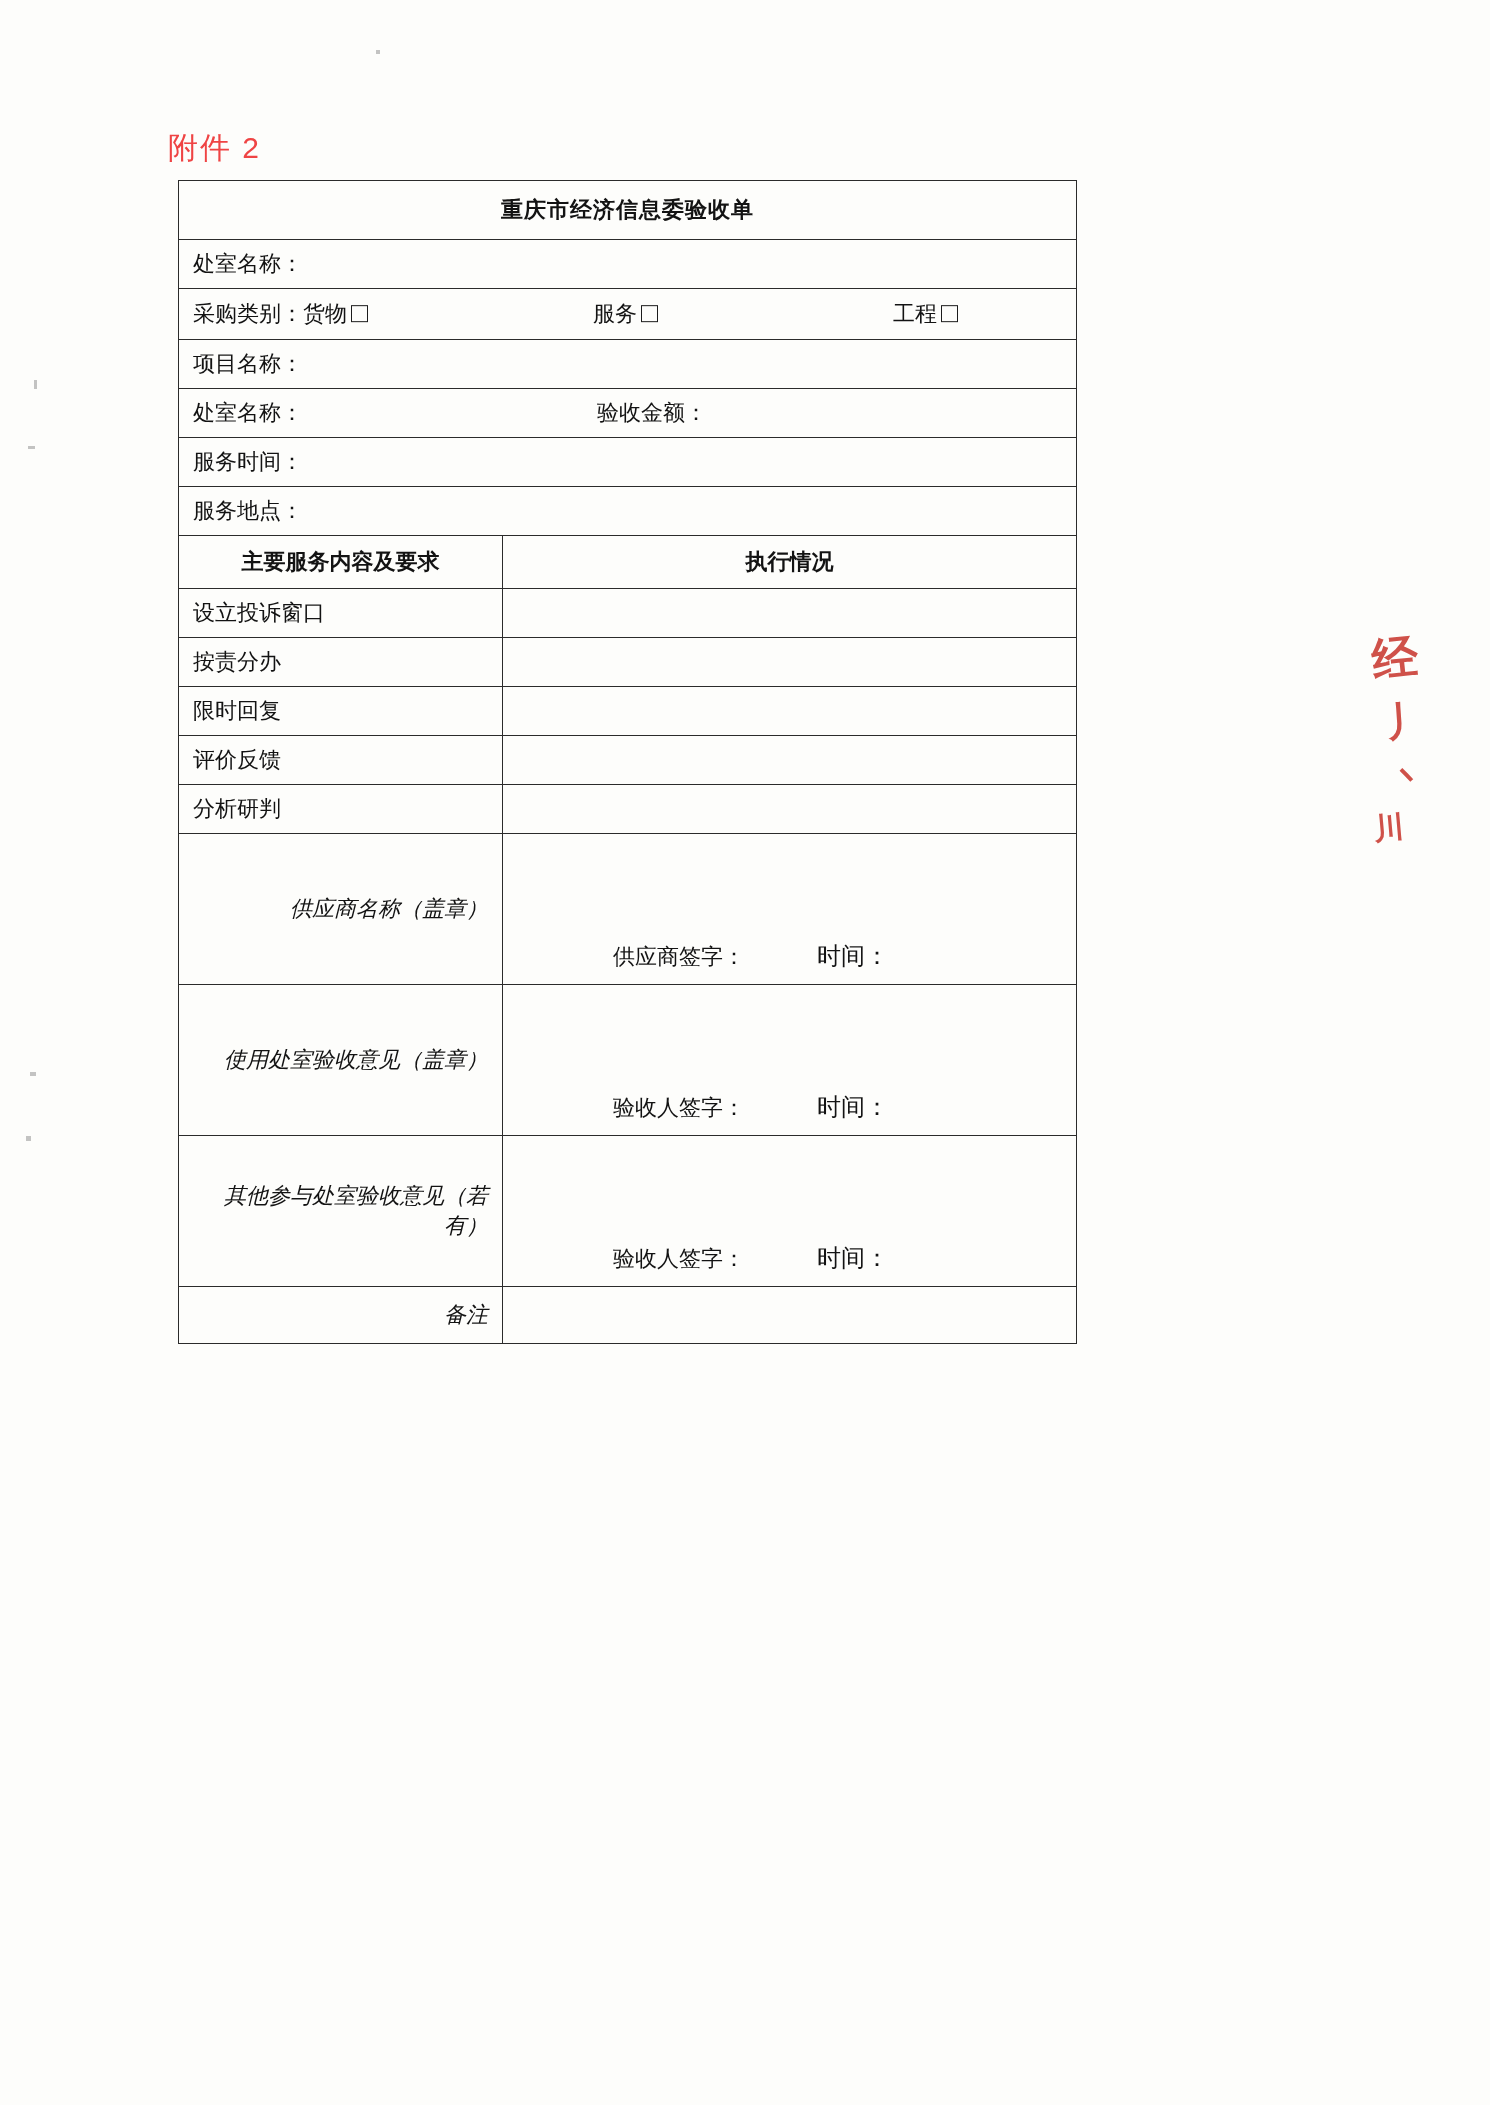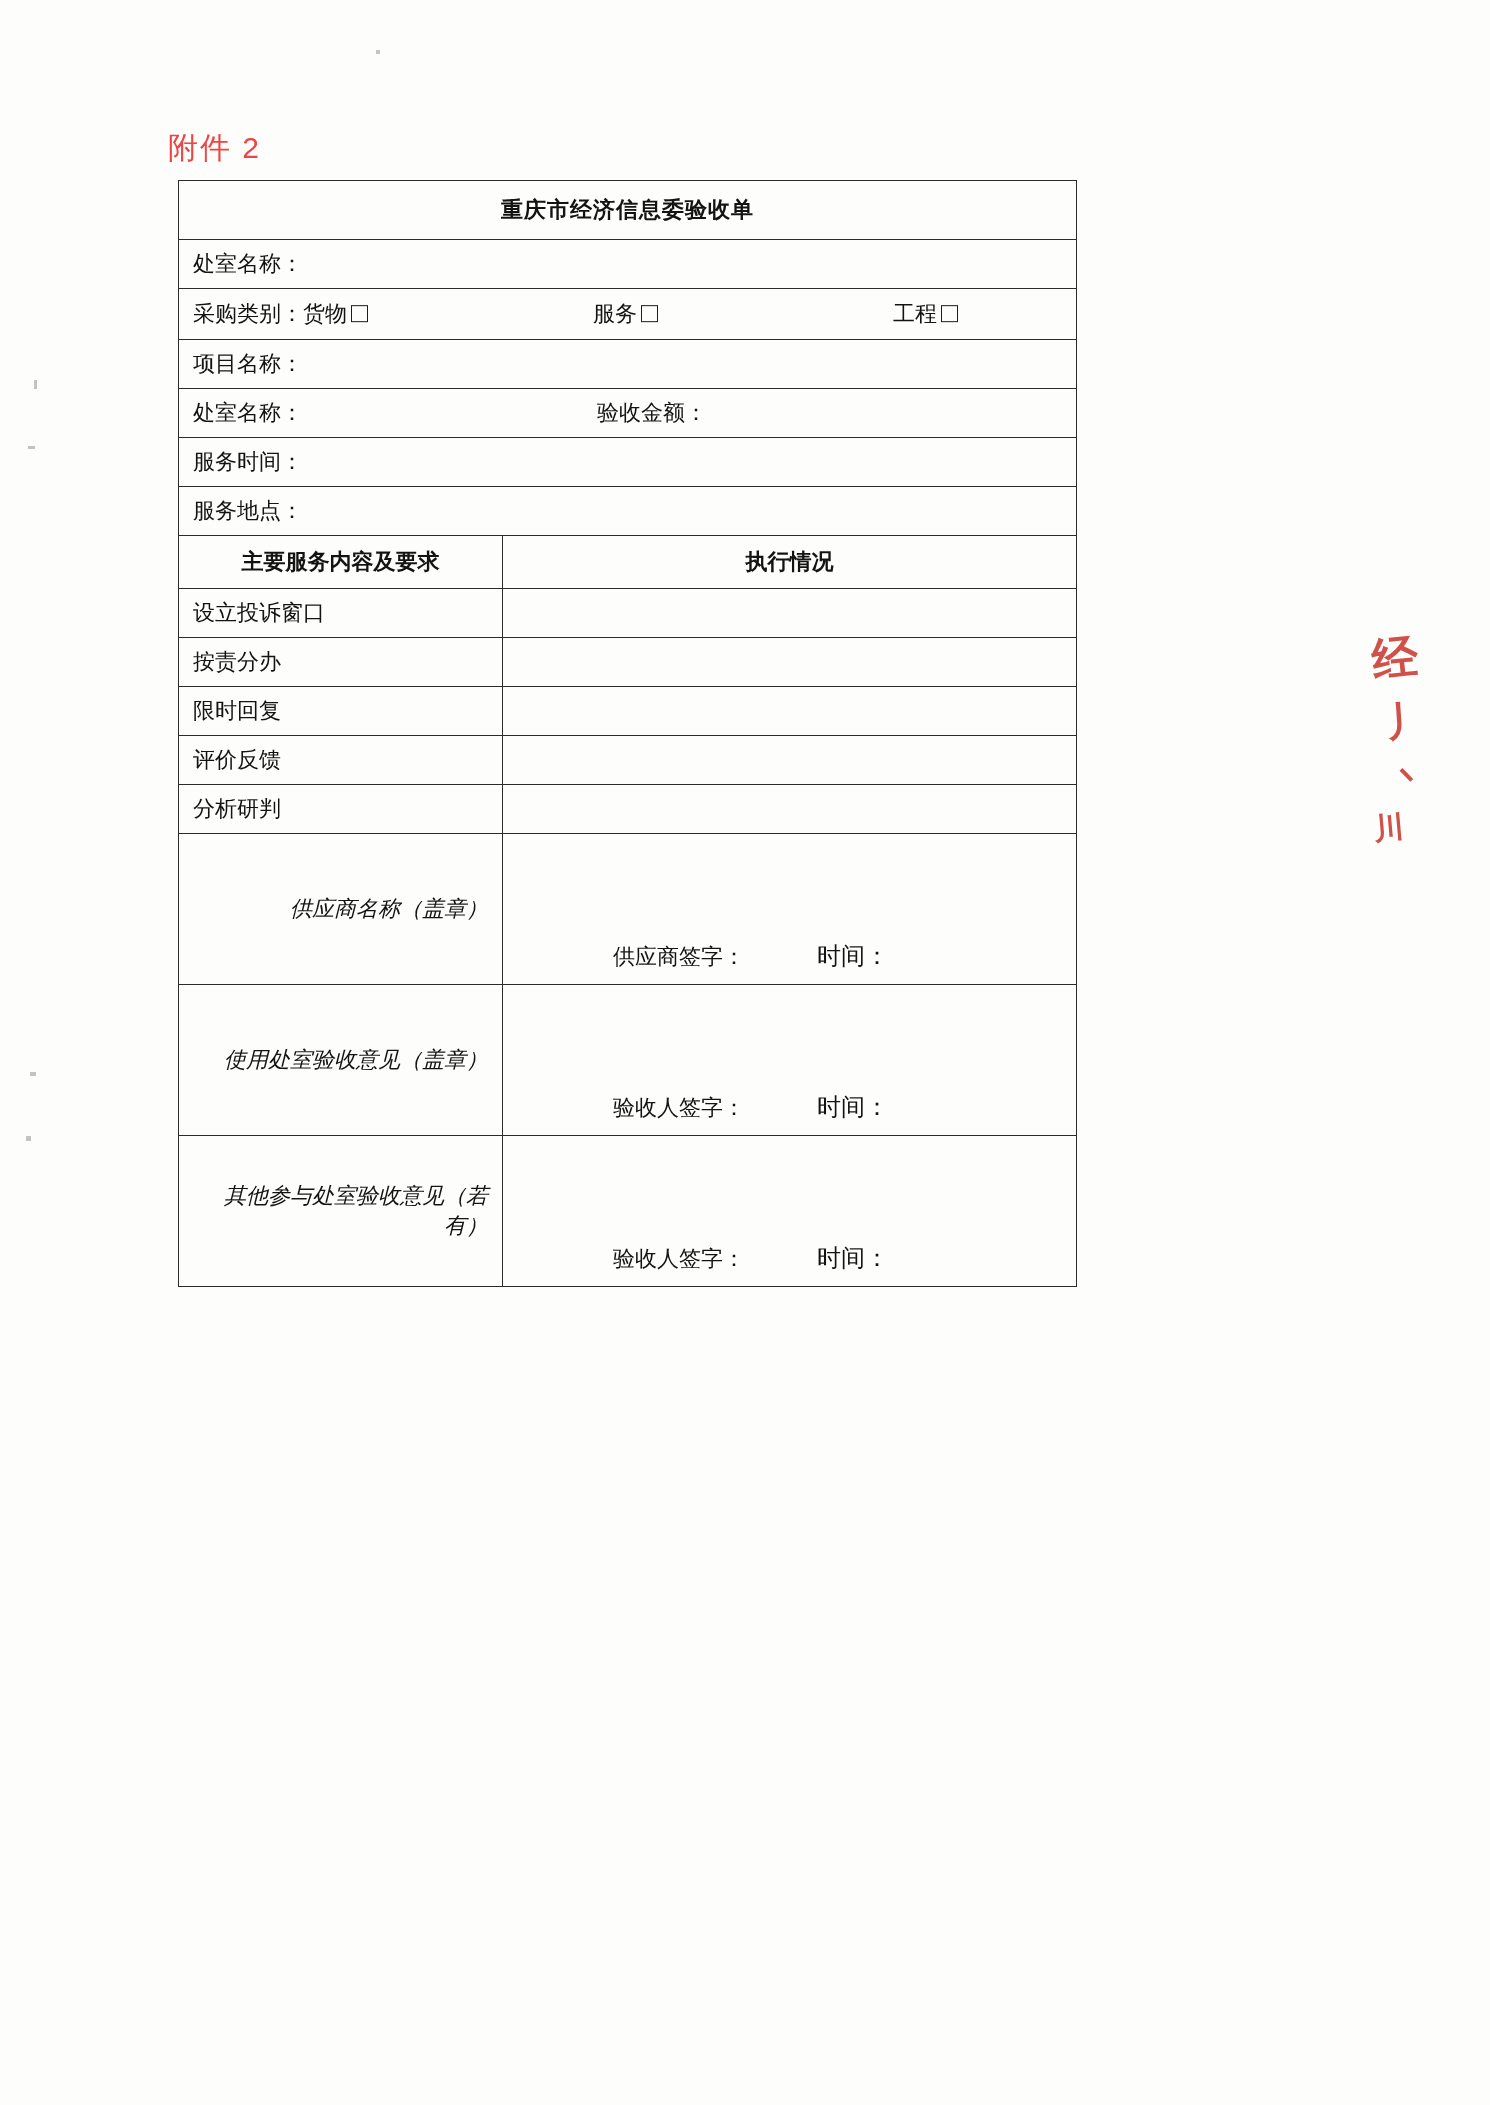--- a/index.html
+++ b/index.html
@@ -295,20 +295,24 @@
         <tr>
           <td class="sig-label h-other">其他参与处室验收意见（若有）</td>
           <td class="sig-body h-other">
             <div class="sig-inner">
               <span class="sig-line">验收人签字：</span>
               <span class="sig-time">时间：</span>
             </div>
           </td>
         </tr>
 
+        <tr>
+          <td class="sig-label h-remark">备注</td>
+          <td class="h-remark"></td>
+        </tr>
       </tbody>
     </table>
   </div>
 
   <div class="stamp">
     <span class="s1">经</span>
     <span class="s2">丿</span>
     <span class="s3">丶</span>
     <span class="s4">川</span>
   </div>

